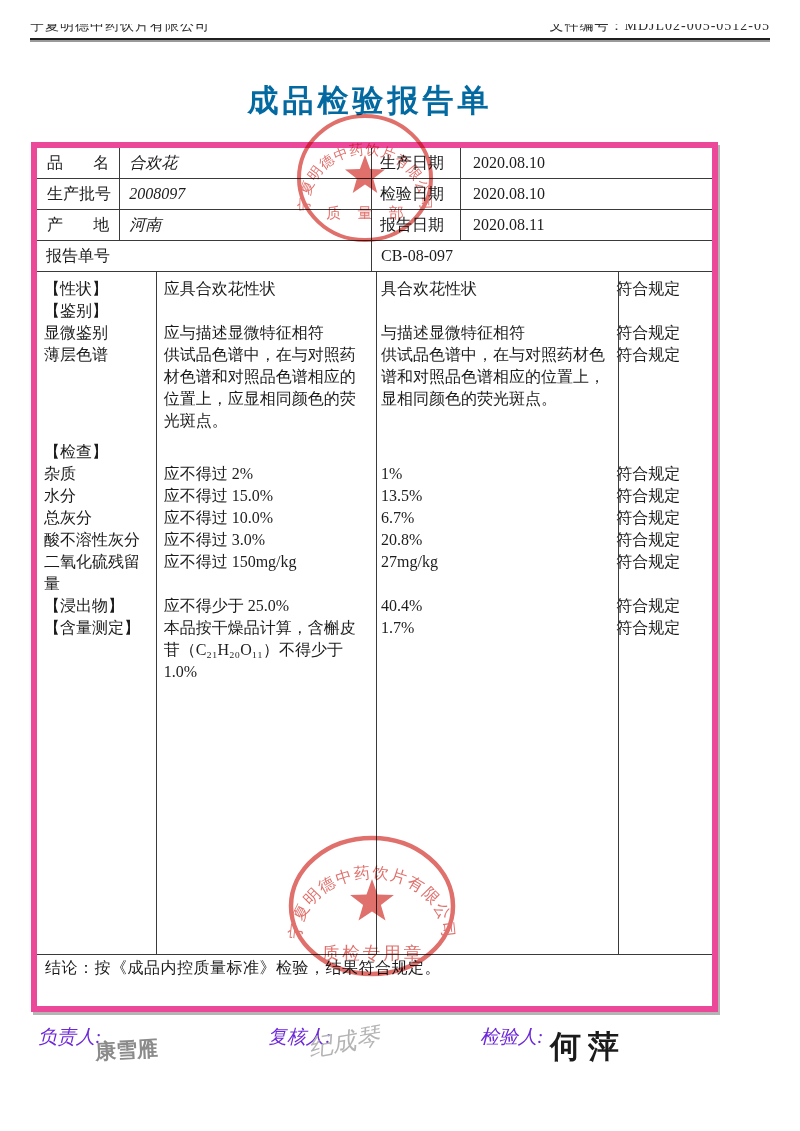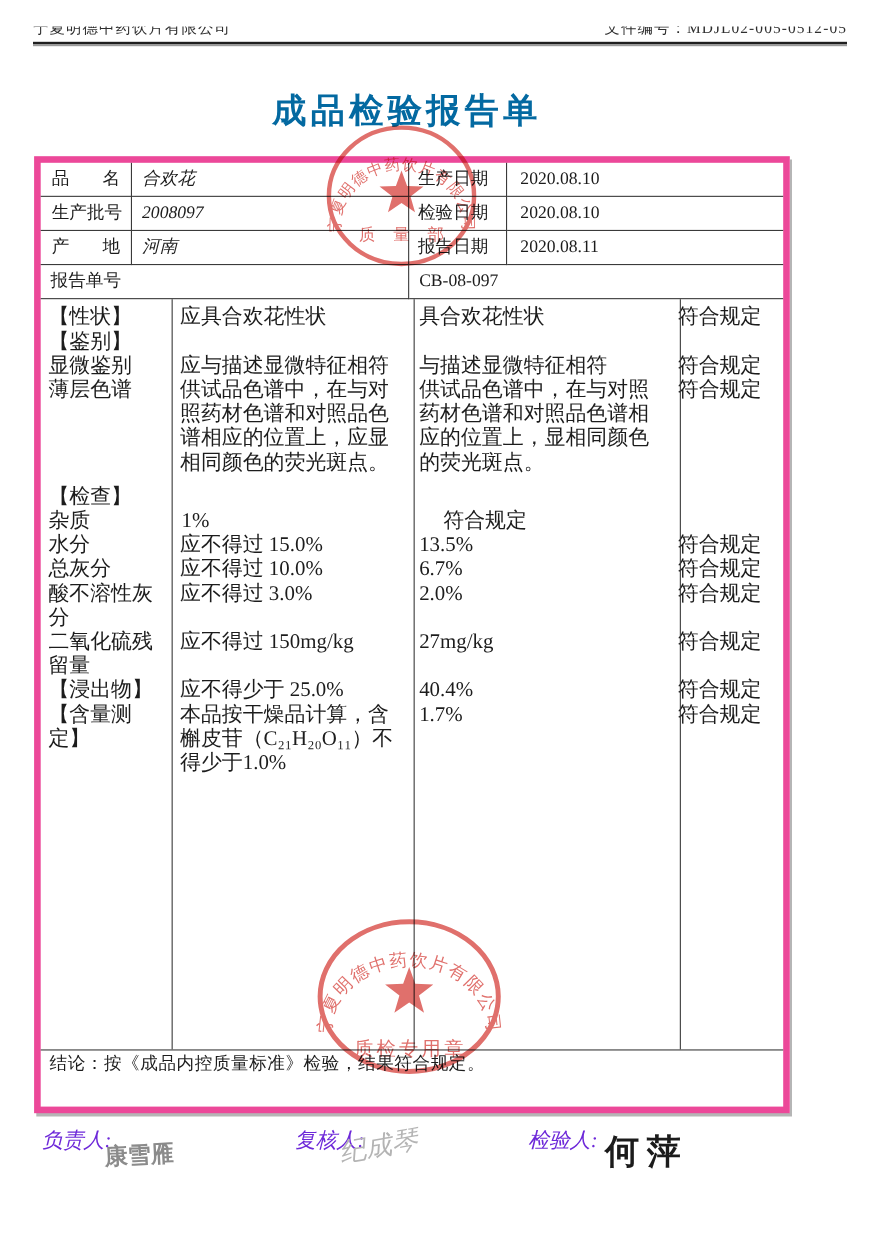--- a/index.html
+++ b/index.html
@@ -39,21 +39,21 @@
   .rn-v { width:344px; }
 
   .head-row { display:flex; height:33px; }
   .head-row .cell { border-bottom:1px solid #3a3a3a; font-size:16px; line-height:31px;
                     text-align:center; text-decoration:underline; text-underline-offset:3px; }
   .h-item { width:119px; } .h-std { width:220px; } .h-res { width:242px; } .h-con { width:102px; }
 
   .body-grid { position:relative; height:683px; border-bottom:1px solid #3a3a3a; padding-top:6px; }
   .vline { position:absolute; top:0; bottom:0; width:1px; background:#3a3a3a; }
   .vl-1 { left:119px; } .vl-2 { left:339px; } .vl-3 { left:581px; }
-  .trow { display:flex; font-size:19px; line-height:22px; }
+  .trow { display:flex; font-size:16px; line-height:22px; }
   .trow.gap { margin-top:9px; }
   .c-item { width:119px; padding:0 4px 0 7px; }
   .c-std  { width:220px; padding:0 6px 0 9px; }
   .c-res  { width:242px; padding:0 6px 0 9px; }
   .c-con  { width:102px; padding:0 2px 0 5px; white-space:nowrap; }
 
   .conclusion-row { height:26px; font-size:16px; line-height:25px; padding:0 8px; letter-spacing:0.5px; }
 
   
   .footer { position:absolute; left:0; top:1020px; width:800px; height:100px; }
@@ -154,20 +154,21 @@
 
         <div class="trow gap">
           <div class="cell c-item">【检查】</div>
           <div class="cell c-std"></div>
           <div class="cell c-res"></div>
           <div class="cell c-con"></div>
         </div>
 
         <div class="trow">
           <div class="cell c-item">杂质</div>
+          <div class="cell c-std">应不得过 2%</div>
           <div class="cell c-res">1%</div>
           <div class="cell c-con">符合规定</div>
         </div>
 
         <div class="trow">
           <div class="cell c-item">水分</div>
           <div class="cell c-std">应不得过 15.0%</div>
           <div class="cell c-res">13.5%</div>
           <div class="cell c-con">符合规定</div>
         </div>
@@ -175,21 +176,21 @@
         <div class="trow">
           <div class="cell c-item">总灰分</div>
           <div class="cell c-std">应不得过 10.0%</div>
           <div class="cell c-res">6.7%</div>
           <div class="cell c-con">符合规定</div>
         </div>
 
         <div class="trow">
           <div class="cell c-item">酸不溶性灰分</div>
           <div class="cell c-std">应不得过 3.0%</div>
-          <div class="cell c-res">2.0%</div>
+          <div class="cell c-res">20.8%</div>
           <div class="cell c-con">符合规定</div>
         </div>
 
         <div class="trow">
           <div class="cell c-item">二氧化硫残留量</div>
           <div class="cell c-std">应不得过 150mg/kg</div>
           <div class="cell c-res">27mg/kg</div>
           <div class="cell c-con">符合规定</div>
         </div>
 

